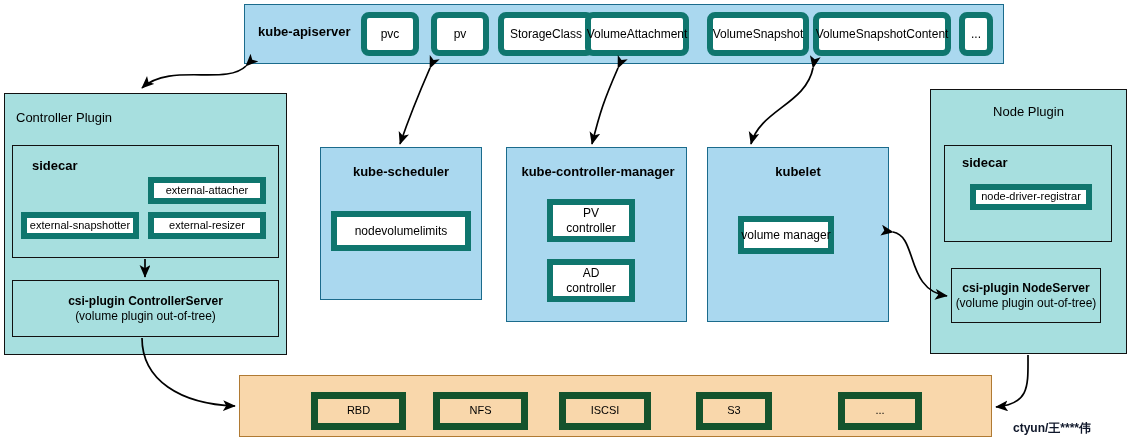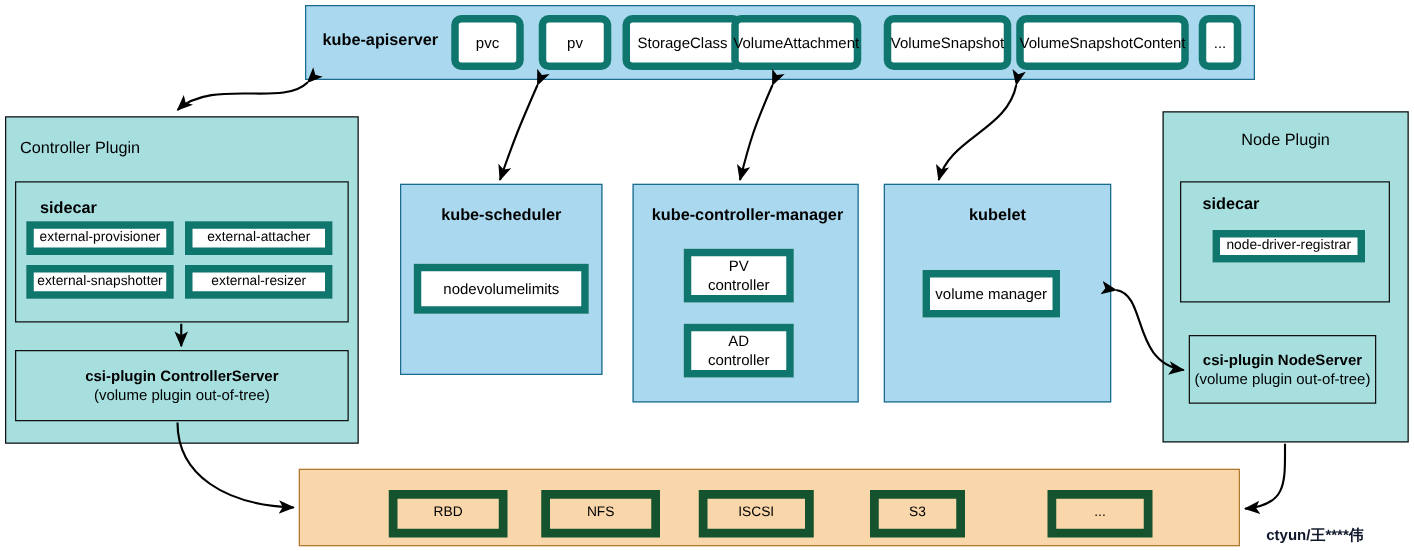--- a/index.html
+++ b/index.html
@@ -127,23 +127,20 @@
   <div class="box white rounded" style="left:959px; top:12px; width:34px; height:44px;">
     <span class="lbl">...</span>
   </div>
 
   <div class="box teal" style="left:4px; top:93px; width:283px; height:262px;"></div>
   <div class="hdr" style="left:16px; top:110px; font-weight:normal;">Controller Plugin</div>
 
   <div class="box teal-inner" style="left:12px; top:145px; width:267px; height:113px;"></div>
   <div class="hdr" style="left:32px; top:158px;">sidecar</div>
 
-  <div class="box white" style="left:21px; top:177px; width:118px; height:27px;">
-    <span class="lbl-sm">external-provisioner</span>
-  </div>
   <div class="box white" style="left:148px; top:177px; width:118px; height:27px;">
     <span class="lbl-sm">external-attacher</span>
   </div>
   <div class="box white" style="left:21px; top:212px; width:118px; height:27px;">
     <span class="lbl-sm">external-snapshotter</span>
   </div>
   <div class="box white" style="left:148px; top:212px; width:118px; height:27px;">
     <span class="lbl-sm">external-resizer</span>
   </div>
 
@@ -170,21 +167,21 @@
   </div>
   <div class="box white" style="left:547px; top:259px; width:88px; height:43px;">
     <span class="two-line">
       <span class="n">AD</span><br>
       <span class="n">controller</span>
     </span>
   </div>
 
   <div class="box blue" style="left:707px; top:147px; width:182px; height:175px;"></div>
   <div class="hdr" style="left:707px; top:164px; width:182px; text-align:center;">kubelet</div>
-  <div class="box white" style="left:738px; top:216px; width:110px; height:38px;">
+  <div class="box white" style="left:738px; top:216px; width:96px; height:38px;">
     <span class="lbl">volume manager</span>
   </div>
 
   <div class="box teal" style="left:930px; top:89px; width:197px; height:265px;"></div>
   <div class="hdr" style="left:930px; top:104px; width:197px; text-align:center; font-weight:normal;">Node Plugin</div>
 
   <div class="box teal-inner" style="left:944px; top:145px; width:168px; height:97px;"></div>
   <div class="hdr" style="left:962px; top:155px;">sidecar</div>
   <div class="box white" style="left:970px; top:184px; width:122px; height:26px;">
     <span class="lbl-sm">node-driver-registrar</span>

